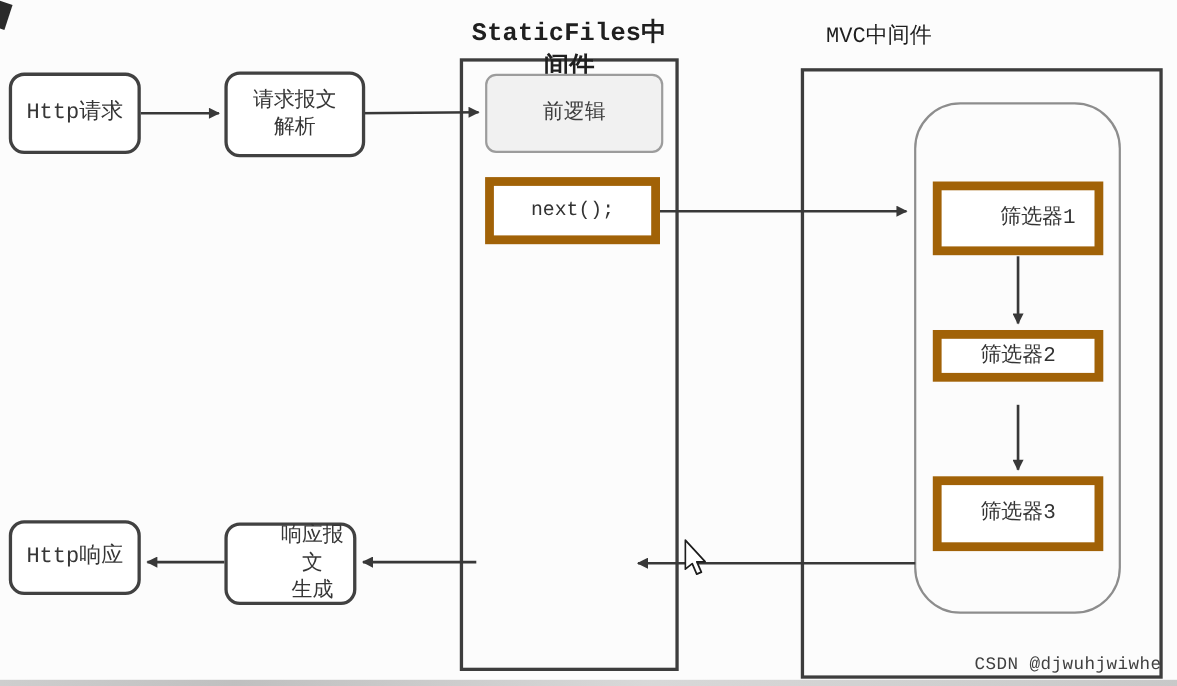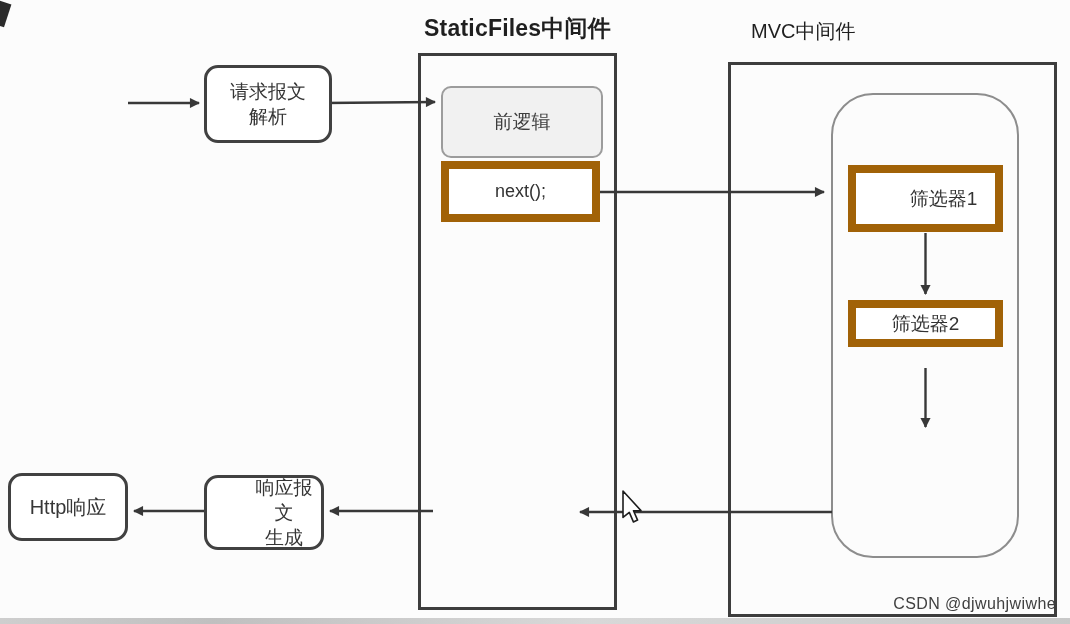--- a/index.html
+++ b/index.html
@@ -1,35 +1,35 @@
 <!DOCTYPE html>
 <html><head>
 <meta charset="utf-8">
 <style>
   html,body{margin:0;padding:0;}
   .stage{
     position:relative;width:1070px;height:624px;
     background:#fcfcfc;
-    font-family:Liberation Sans, sans-serif;
+    font-family:Liberation Mono, monospace;
     overflow:hidden;color:#333;
   }
   
   .box{
     position:absolute;display:flex;align-items:center;justify-content:center;
     text-align:center;background:#fff;box-sizing:border-box;
     white-space:pre-line;line-height:1.32;
   }
   
   .rounded{border:3px solid #414141;border-radius:14px;font-size:20px;color:#363636;}
   #http-request{left:8px;top:66px;width:120px;height:74px;}
   #request-parse{left:204px;top:65px;width:128px;height:78px;font-size:19px;}
   #http-response{left:8px;top:473px;width:120px;height:68px;}
   #response-gen{left:204px;top:475px;width:120px;height:75px;font-size:19px;padding-left:40px;}
   
-  .soft{border:2px solid #9c9c9c;border-radius:10px;background:#f1f1f1;font-size:19px;color:#3d3d3d;margin-top:19px;}
+  .soft{border:2px solid #9c9c9c;border-radius:10px;background:#f1f1f1;font-size:19px;color:#3d3d3d;}
   #pre-logic{left:441px;top:67px;width:162px;height:72px;}
   #post-logic{left:433px;top:472px;width:140px;height:76px;}
   
   .sharp{border:8px solid #a16207;font-size:18px;}
   #next-call{left:441px;top:161px;width:159px;height:61px;}
   #filter1{left:848px;top:165px;width:155px;height:67px;font-size:19px;padding-left:36px;}
   #filter2{left:848px;top:300px;width:155px;height:47px;font-size:19px;}
   #filter3{left:848px;top:433px;width:155px;height:68px;font-size:19px;}
   
   .container{position:absolute;box-sizing:border-box;background:transparent;}
@@ -76,26 +76,28 @@
       <line x1="324" y1="103" x2="435" y2="102" marker-end="url(#ah)"></line>
       <line x1="600" y1="192" x2="824" y2="192" marker-end="url(#ah)"></line>
       <line x1="925.5" y1="233" x2="925.5" y2="294" marker-end="url(#ah)"></line>
       <line x1="925.5" y1="368" x2="925.5" y2="427" marker-end="url(#ah)"></line>
       <line x1="832" y1="512" x2="580" y2="512" marker-end="url(#ah)"></line>
       <line x1="433" y1="511" x2="330" y2="511" marker-end="url(#ah)"></line>
       <line x1="204" y1="511" x2="134" y2="511" marker-end="url(#ah)"></line>
     </g>
   </svg>
 
+  <div class="box rounded" id="http-request">Http请求</div>
   <div class="box rounded" id="request-parse">请求报文
 解析</div>
   <div class="box soft" id="pre-logic">前逻辑</div>
   <div class="box sharp" id="next-call">next();</div>
   <div class="box sharp" id="filter1">筛选器1</div>
   <div class="box sharp" id="filter2">筛选器2</div>
+  <div class="box sharp" id="filter3">筛选器3</div>
   <div class="box rounded" id="response-gen">响应报文
 生成</div>
   <div class="box rounded" id="http-response">Http响应</div>
 
   <svg class="cursor" width="24" height="34">
     <polygon points="1,1 1,27.4 7.3,22.4 11.4,31.9 15.6,30.1 11.5,20.8 19,20.6" fill="#ffffff" stroke="#1d1d1d" stroke-width="1.6" stroke-linejoin="round"></polygon>
   </svg>
 
   <div class="watermark">CSDN @djwuhjwiwhe</div>
 

